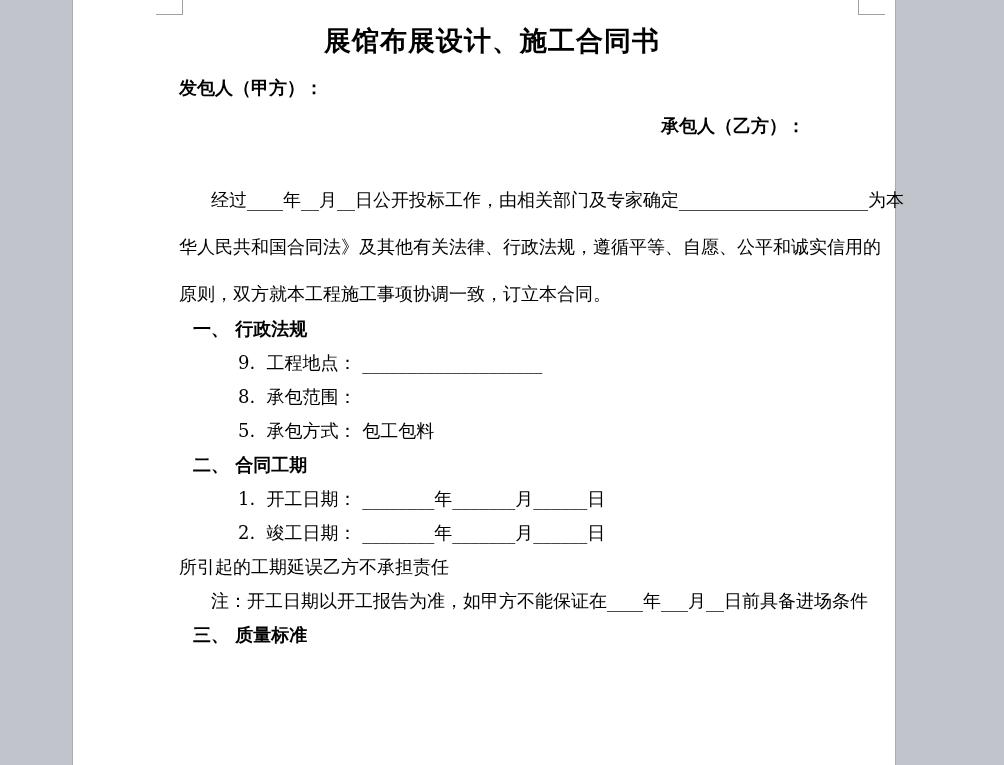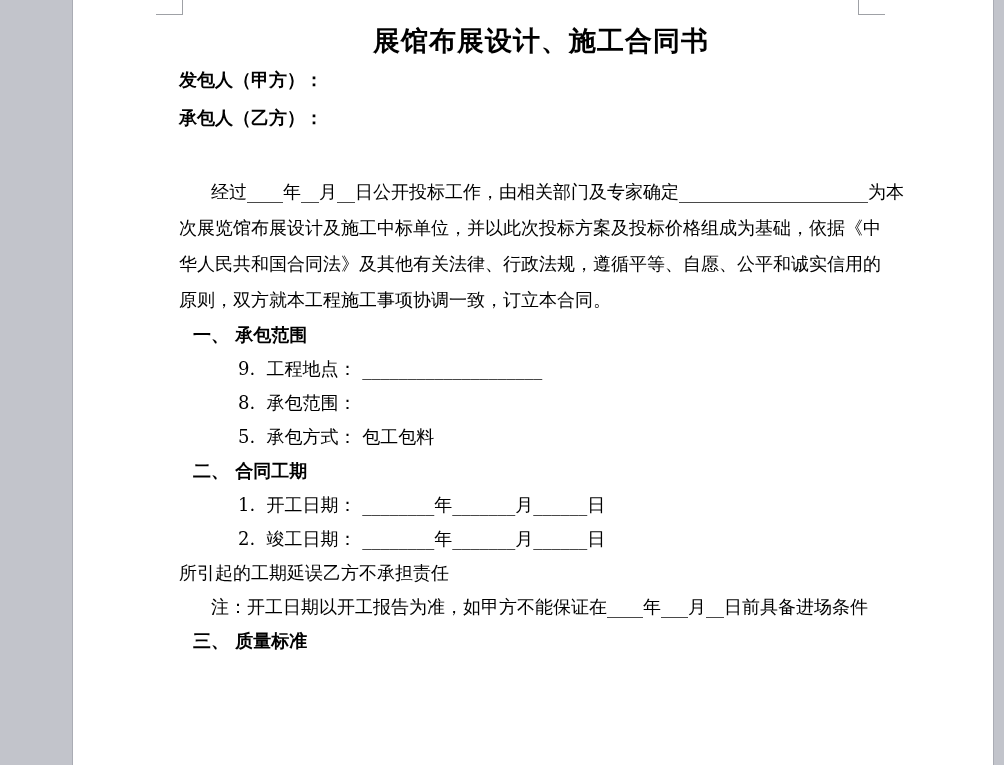--- a/index.html
+++ b/index.html
@@ -18,21 +18,21 @@
     color: var(--text-color);
   }
   .workspace {
     position: relative;
     width: 1004px; height: 765px;
     background: var(--workspace-bg);
   }
   .page {
     position: absolute;
     left: 72px; top: 0;
-    width: 922px; height: 765px;
+    width: 824px; height: 765px;
     background: var(--page-bg);
     border-left: 1px solid var(--page-edge);
     border-right: 1px solid var(--page-edge);
   }
   .crop-mark { position: absolute; top: 0; height: 15px; width: 27px; }
   .crop-mark.left  { left: 83px;  border-bottom: 1px solid var(--crop-mark); border-right: 1px solid var(--crop-mark); }
   .crop-mark.right { left: 785px; border-bottom: 1px solid var(--crop-mark); border-left: 1px solid var(--crop-mark); }
   .content {
     position: relative;
     padding: 0 90px 0 106px;
@@ -49,24 +49,24 @@
   }
   .line {
     font-size: 18px;
     line-height: 34px;
     white-space: pre;
   }
   .party {
     font-weight: bold;
     line-height: 20px;
   }
-  .party.first  { margin-top: 12px; }
-  .party.second { margin-top: 18px; }
+  .party.first  { margin-top: 20px; }
+  .party.second { margin-top: 18px; text-align: right; }
   .intro { margin-top: 46px; }
-  .intro .line { line-height: 36px; }
+  .intro .line { line-height: 36px; margin-top: 11px; }
   .indent-first { padding-left: 32px; }
   .sec-heading {
     font-weight: bold;
     padding-left: 14px;
   }
   .item { padding-left: 59px; }
 </style>
 </head>
 <body>
 
@@ -77,26 +77,25 @@
 
     <div class="content">
 
       <div class="doc-title">展馆布展设计、施工合同书</div>
 
       <div class="line party first">发包人（甲方）：</div>
       <div class="line party second">承包人（乙方）：</div>
 
       <div class="intro">
         <div class="line indent-first">经过____年__月__日公开投标工作，由相关部门及专家确定_____________________为本</div>
-        <div class="line">次展览馆布展设计及施工中标单位，并以此次投标方案及投标价格组成为基础，依据《中</div>
         <div class="line">华人民共和国合同法》及其他有关法律、行政法规，遵循平等、自愿、公平和诚实信用的</div>
         <div class="line">原则，双方就本工程施工事项协调一致，订立本合同。</div>
       </div>
 
-      <div class="line sec-heading">一、 承包范围</div>
+      <div class="line sec-heading">一、 行政法规</div>
       <div class="line item">9.  工程地点： ____________________</div>
       <div class="line item">8.  承包范围：</div>
       <div class="line item">5.  承包方式： 包工包料</div>
 
       <div class="line sec-heading">二、 合同工期</div>
       <div class="line item">1.  开工日期： ________年_______月______日</div>
       <div class="line item">2.  竣工日期： ________年_______月______日</div>
 
       <div class="line">所引起的工期延误乙方不承担责任</div>
       <div class="line indent-first">注：开工日期以开工报告为准，如甲方不能保证在____年___月__日前具备进场条件</div>

